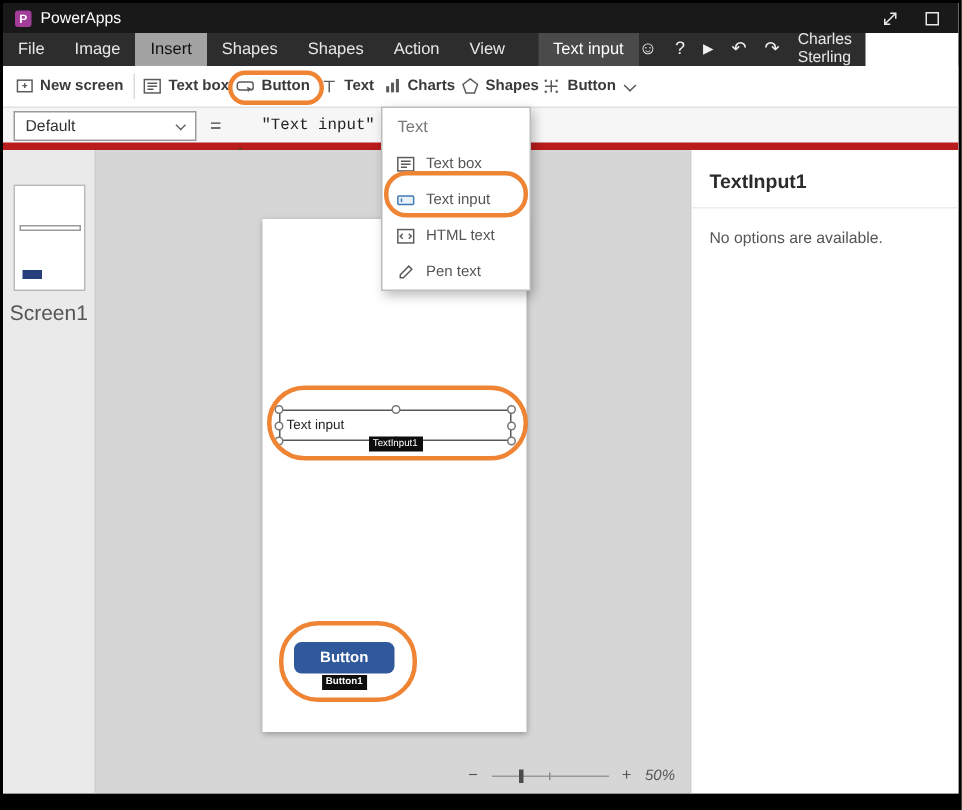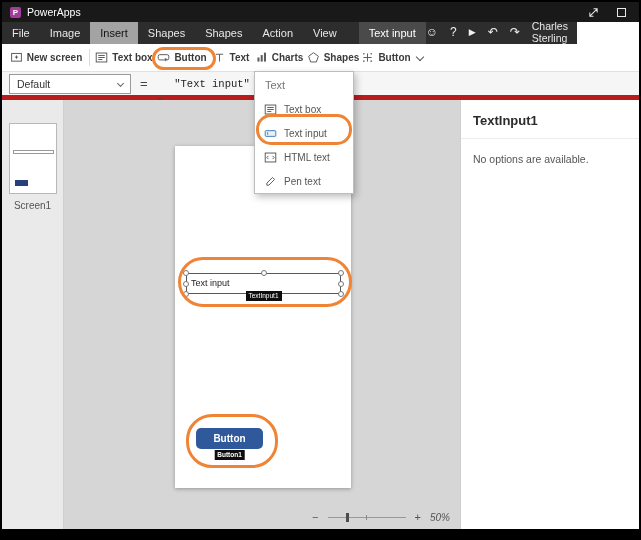--- a/index.html
+++ b/index.html
@@ -48,21 +48,21 @@
   .fb-fx { font-family:"Liberation Serif", serif; font-style:italic; font-size:12px; color:#14532d;margin-top:40px; }
   .fb-value { font-family:"Liberation Mono", monospace; font-size:10.5px; color:#222; }
 
   
   .main { position:absolute; left:0; top:98px; width:637px; height:429px; display:flex; }
 
   .screens { width:62px; background:#eaeaea; border-right:1px solid #cfcfcf; position:relative; }
   .thumb { position:absolute; left:7px; top:23px; width:48px; height:71px; background:#fff; border:1px solid #b8b8b8; }
   .thumb-input { position:absolute; left:3px; top:26px; width:41px; height:4px; border:1px solid #9a9a9a; }
   .thumb-button { position:absolute; left:5px; top:56px; width:13px; height:6px; background:#27407c; }
-  .screen-label { position:absolute; top:100px; width:100%; text-align:center; font-size:10px; color:#555; }
+  .screen-label { position:absolute; top:100px; width:100%; text-align:center; font-size:14px; color:#555; }
 
   .canvas { flex:1 1 auto; background:#d6d6d6; position:relative; }
   .artboard { position:absolute; left:111px; top:46px; width:176px; height:342px; background:#fff;
               box-shadow:0 1px 4px rgba(0,0,0,.3); }
 
   .ti-control { position:absolute; left:11px; top:127px; width:155px; height:21px; background:#fff;
                 border:1px solid #585858; font-size:9px; color:#222; line-height:18px; padding-left:4px; }
   .handle { position:absolute; width:6px; height:6px; background:#fff; border:1px solid #777;
             border-radius:50%; z-index:2; }
   .h-tl{left:-4px;top:-4px;} .h-tm{left:calc(50% - 3px);top:-4px;} .h-tr{right:-4px;top:-4px;}

